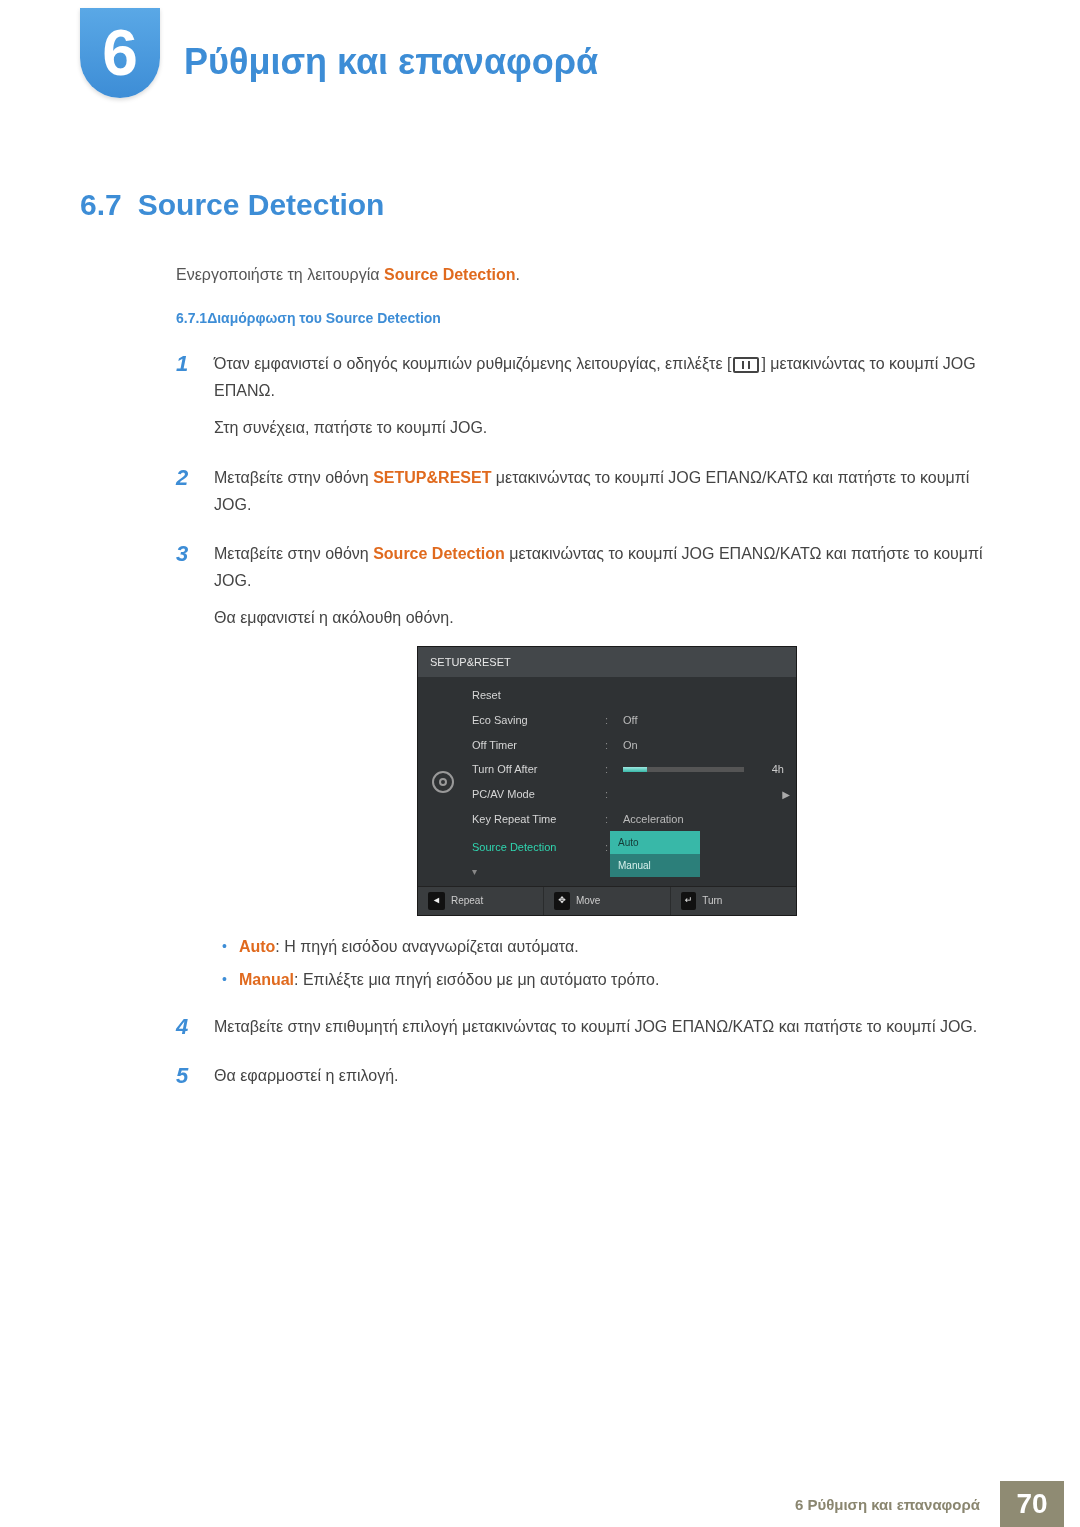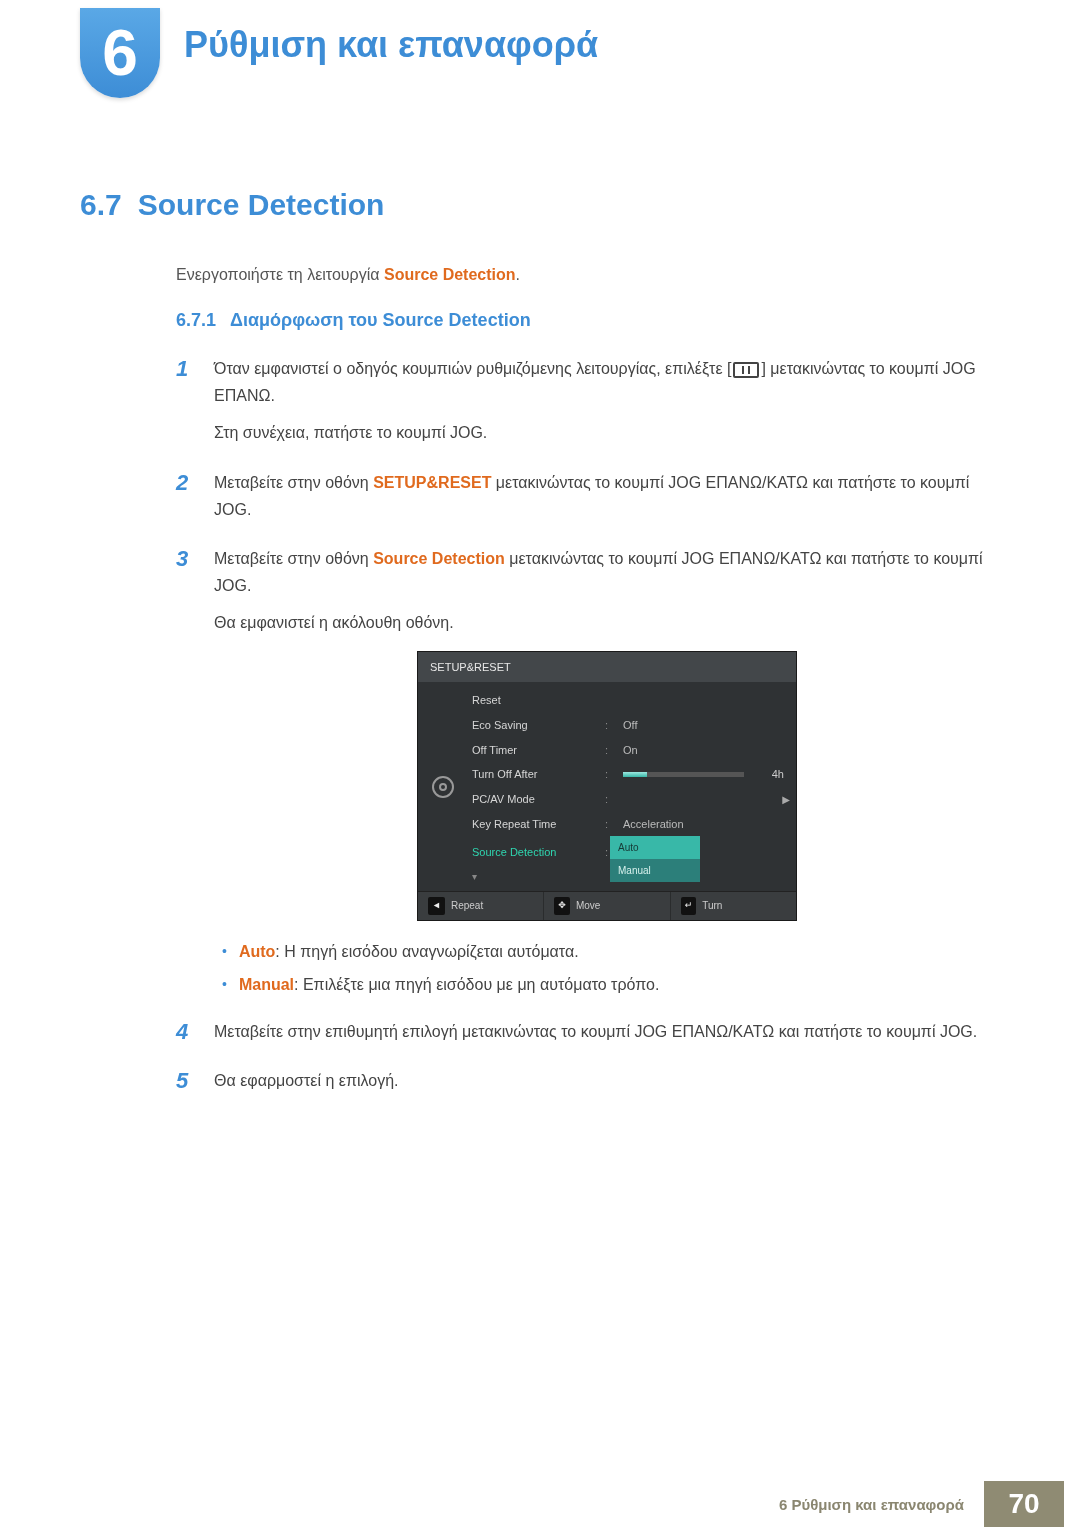--- a/index.html
+++ b/index.html
@@ -34,45 +34,44 @@
     color: #fff;
     font-size: 64px;
     font-weight: bold;
     box-shadow: 0 2px 4px rgba(0,0,0,0.15);
     margin-top: -8px;
   }
   .chapter-title {
     font-size: 36px;
     font-weight: bold;
     color: #3d8dd6;
-    margin-top: 8px;
+    margin-top: 25px;
   }
   .section-row {
     display: flex;
     gap: 16px;
     margin-bottom: 44px;
   }
   .section-number, .section-title {
     font-size: 30px;
     font-weight: bold;
     color: #3d8dd6;
   }
   .intro {
     margin-left: 96px;
     font-size: 16px;
     margin-bottom: 26px;
     color: #555;
   }
   .intro .hl { color: #e06a1e; font-weight: bold; }
   .subsection-row {
     display: flex;
-    gap: 14px;
     margin-left: 96px;
     margin-bottom: 24px;
-    font-size: 18px;
+    font-size: 14px;
     font-weight: bold;
     color: #3d8dd6;
   }
   .steps { margin-left: 96px; }
   .step {
     display: flex;
     gap: 20px;
     margin-bottom: 12px;
   }
   .step-num {
@@ -259,21 +258,21 @@
     font-weight: bold;
     display: flex;
     align-items: center;
     padding: 0 20px;
   }
   .footer-page {
     background: #8f8b73;
     color: #fff;
     font-size: 28px;
     font-weight: bold;
-    width: 80px;
+    width: 64px;
     display: flex;
     align-items: center;
     justify-content: center;
   }
 </style>
 </head>
 <body>
 
 <div class="page">
   <div class="header">

